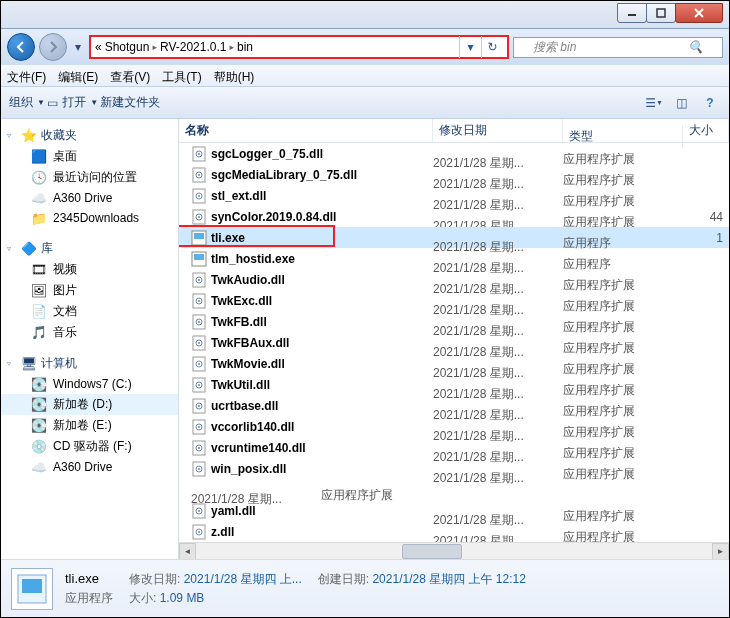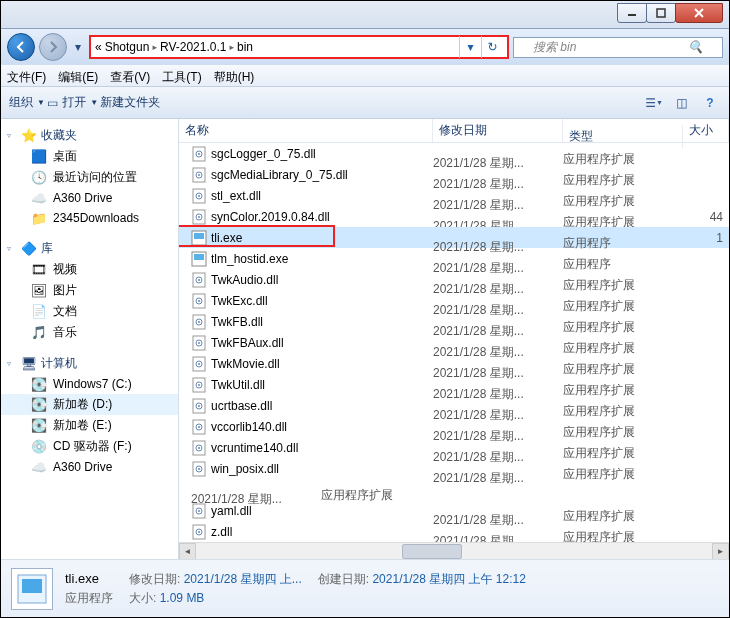--- a/index.html
+++ b/index.html
@@ -41,21 +41,21 @@
 .gh { display:flex; align-items:center; gap:4px; padding:2px 6px; color:#1a3a6a; font-weight:normal; }
 .gh .tri { font-size:8px; color:#7090c0; width:10px; }
 .gitem { display:flex; align-items:center; gap:6px; padding:2px 6px 2px 30px; color:#000; }
 .gitem.sel { background:#e5f3ff; }
 .gicon { width:16px; height:16px; display:flex; align-items:center; justify-content:center; font-size:13px; }
 
 
 .files { flex:1; display:flex; flex-direction:column; overflow:hidden; position:relative; }
 .fh { display:flex; border-bottom:1px solid #e0e6ee; background:#fff; height:24px; align-items:center; position:relative; }
 .fh .col { padding:0 6px; color:#1a3a6a; border-right:1px solid #e8ecf2; height:100%; display:flex; align-items:center; }
-.c-name { width:254px; }
+.c-name { width:254px;font-weight:bold; }
 .c-date { width:130px; }
 .c-type { width:120px;margin-top:11px; }
 .c-size { flex:1; }
 .flist { flex:1; overflow-y:auto; overflow-x:auto; }
 .frow { display:flex; align-items:center; height:21px; padding-left:12px; }
 .frow.sel { background:#cde8ff; }
 .hlbox { position:absolute; border:2px solid #e22; pointer-events:none; }
 .fc { display:flex; align-items:center; gap:4px; overflow:hidden; white-space:nowrap; padding-right:6px; }
 .fc.c-name { width:242px; }
 .fc.c-date { width:130px; color:#555;margin-top:20px; }

